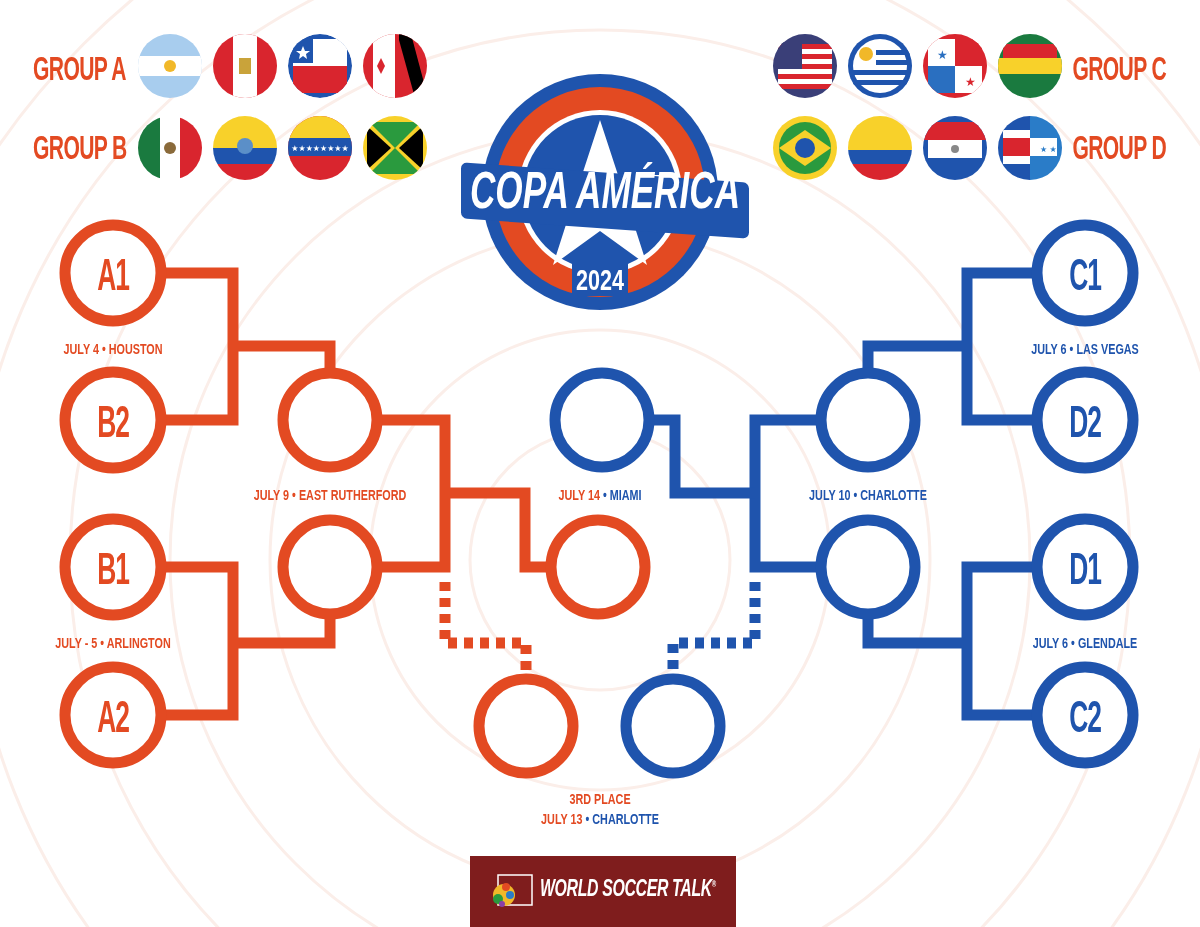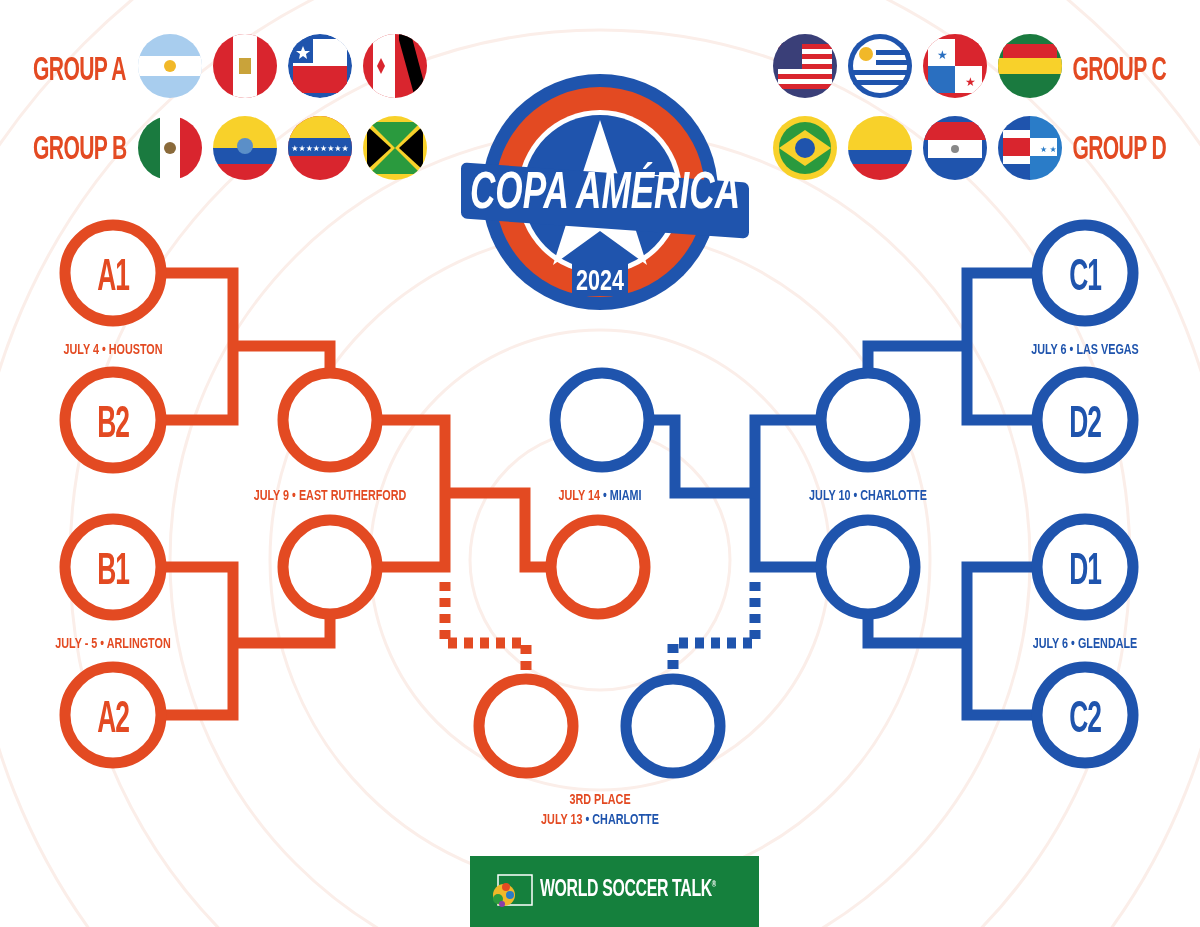--- a/index.html
+++ b/index.html
@@ -4,21 +4,21 @@
 <style>
   html,body{margin:0;padding:0;background:#fff;}
   body{width:1200px;height:927px;position:relative;overflow:hidden;font-family:"Liberation Sans Narrow","Liberation Sans",sans-serif;}
   .bg{position:absolute;left:0;top:0;width:1200px;height:927px;}
   .grp{position:absolute;font-family:"Liberation Sans",sans-serif;font-weight:bold;color:#e34a22;font-size:34px;letter-spacing:-1px;transform:scaleX(0.62);transform-origin:left center;white-space:nowrap;}
   .grp.r{transform-origin:right center;text-align:right;}
   .flag{position:absolute;width:64px;height:64px;border-radius:50%;overflow:hidden;}
   .lbl{position:absolute;font-family:"Liberation Sans",sans-serif;font-weight:bold;font-size:15px;white-space:nowrap;transform:translateX(-50%) scaleX(0.72);}
   .o{color:#e34a22;} .b{color:#1f54ad;}
   .seed{position:absolute;font-family:"Liberation Sans",sans-serif;font-weight:bold;font-size:44px;transform:translate(-50%,-50%) scaleX(0.6);letter-spacing:-2px;}
-  .wst{position:absolute;left:470px;top:856px;width:289px;height:71px;background:#15803d;}
+  .wst{position:absolute;left:470px;top:856px;width:266px;height:71px;background:#7f1d1d;font-style:italic;}
   .wst-text{position:absolute;left:70px;top:18px;color:#fff;font-family:"Liberation Sans",sans-serif;font-weight:bold;font-size:24px;transform:scaleX(0.66);transform-origin:left center;white-space:nowrap;letter-spacing:-0.5px;}
   svg text{font-family:"Liberation Sans",sans-serif;}
 </style>
 </head>
 <body>
 
 <svg class="bg" viewBox="0 0 1200 927">
   <g fill="none" stroke="#fbeee9" stroke-width="3">
     <circle cx="600" cy="560" r="130"></circle>
       <circle cx="600" cy="560" r="230"></circle>

